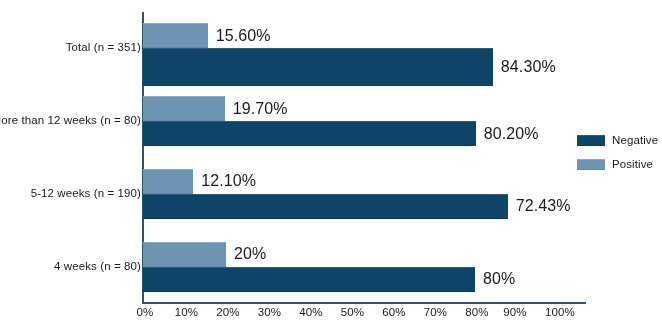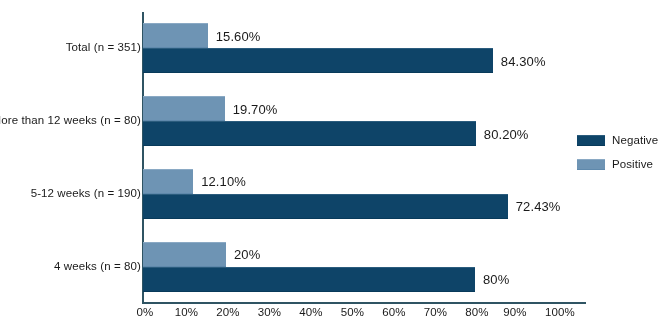--- a/index.html
+++ b/index.html
@@ -68,21 +68,21 @@
   }
   .bar.negative {
     background: #0e4468;
     border-top: 1px solid #2b5c7d;
     border-bottom: 1px solid #083a5a;
   }
   .bar-label {
     position: absolute;
     top: 50%;
     transform: translateY(-50%);
-    font-size: 13px;
+    font-size: 16px;
     color: #1a1a1a;
     white-space: nowrap;
     letter-spacing: 0.1px;
   }
 
   
   .cat-label {
     position: absolute;
     right: 10px;
     font-size: 11.5px;
@@ -169,21 +169,21 @@
       <div class="cat-label" style="top: 174.875px;">5-12 weeks (n = 190)</div>
       <div class="cat-label" style="top: 247.625px;">4 weeks (n = 80)</div>
     </div>
 
   <div class="plot-area" id="plot-area">
       <div class="cat-group" style="top: 11.375px; height: 50px;">
         <div class="bar-row" style="height: 25px; top: 0px; position: absolute; left: 0px; width: 100%;">
           <div class="bar positive" style="width: 64.74px;"></div>
           <div class="bar-label" style="left: 72.74px;">15.60%</div>
         </div>
-        <div class="bar-row" style="height: 25px; top: 25px; position: absolute; left: 0px; width: 100%;">
+        <div class="bar-row" style="height: 38px; top: 25px; position: absolute; left: 0px; width: 100%;">
           <div class="bar negative" style="width: 349.845px;"></div>
           <div class="bar-label" style="left: 357.845px;">84.30%</div>
         </div>
       </div>
       <div class="cat-group" style="top: 84.125px; height: 50px;">
         <div class="bar-row" style="height: 25px; top: 0px; position: absolute; left: 0px; width: 100%;">
           <div class="bar positive" style="width: 81.755px;"></div>
           <div class="bar-label" style="left: 89.755px;">19.70%</div>
         </div>
         <div class="bar-row" style="height: 25px; top: 25px; position: absolute; left: 0px; width: 100%;">

